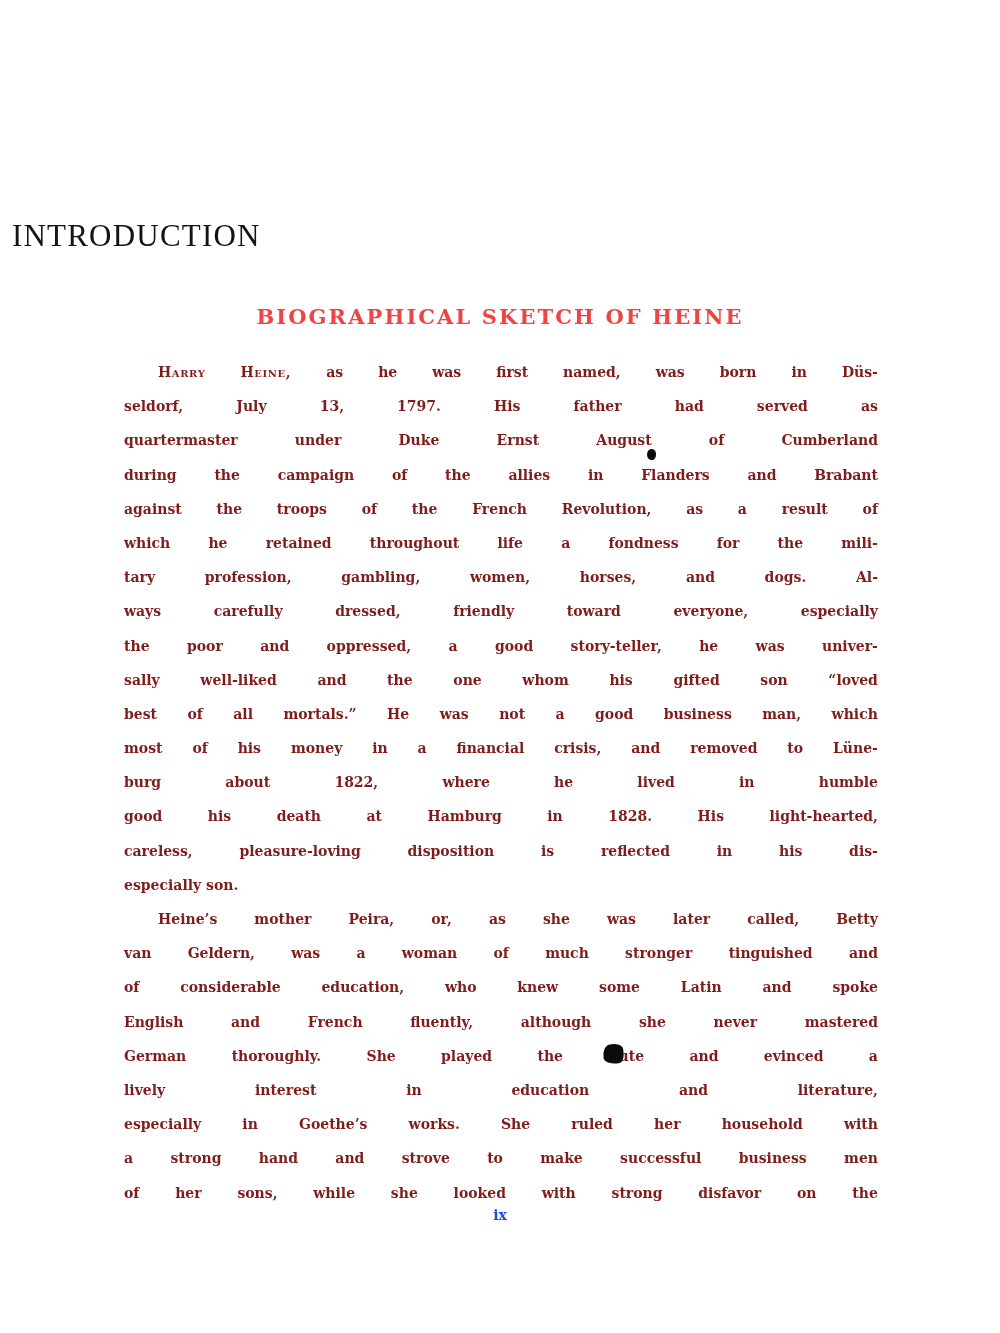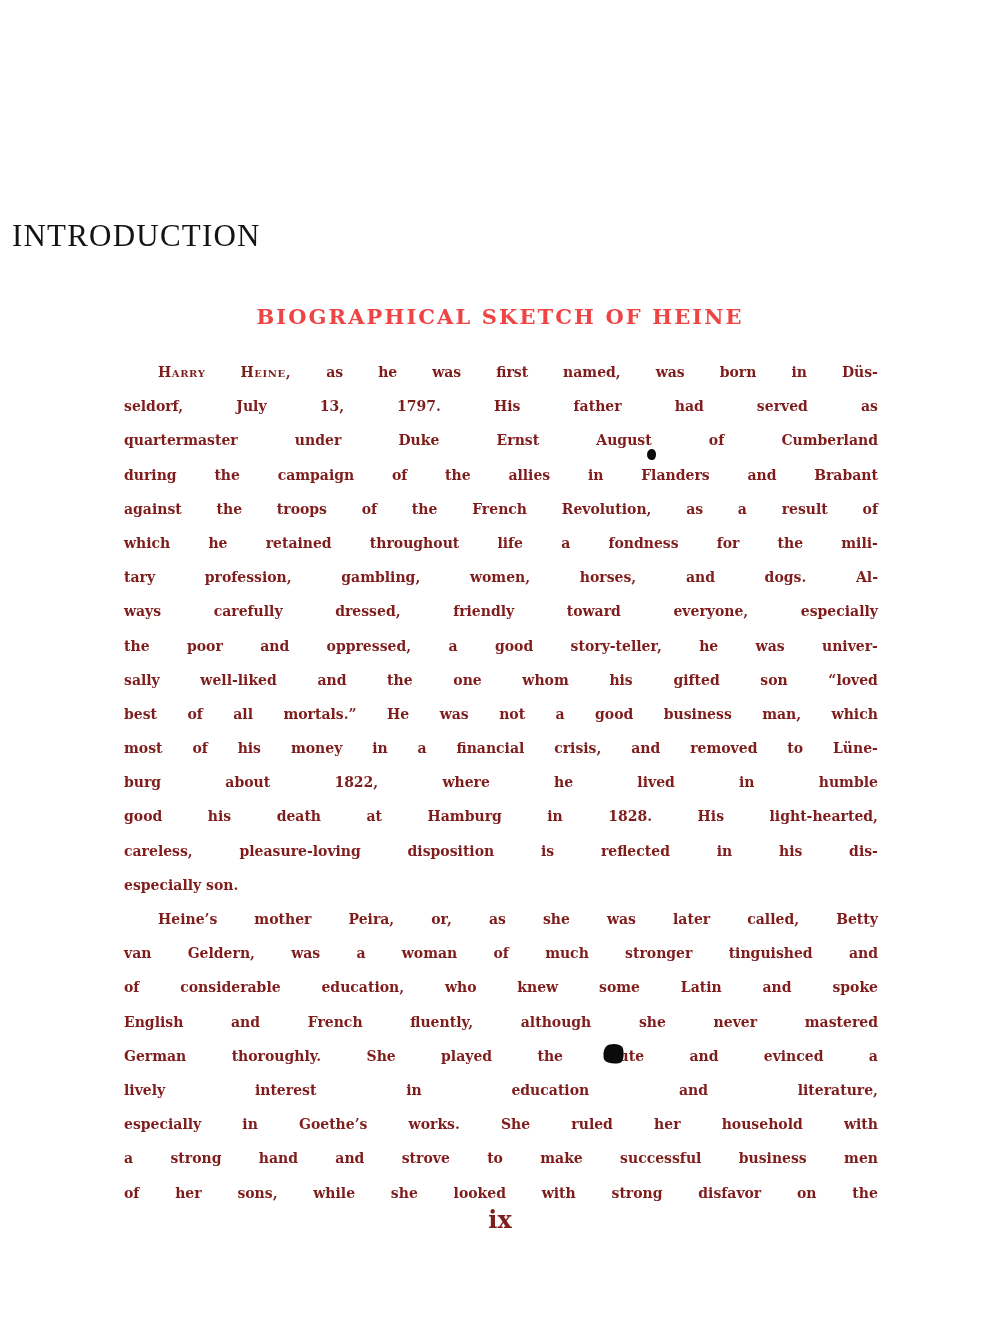--- a/index.html
+++ b/index.html
@@ -110,23 +110,23 @@
 
   
 
   .folio {
     position: absolute;
     left: 0;
     right: 0;
     top: 1208px;
     text-align: center;
     font-family: "DejaVu Serif", "Liberation Serif", serif;
-    font-size: 24px;
+    font-size: 14px;
     font-weight: 700;
-    color: #7f1d1d;
+    color: #1d4ed8;
     line-height: 1;
   }
 
   
 
   .inkblot {
     position: absolute;
     background: #0b0b0b;
     pointer-events: none;
   }

